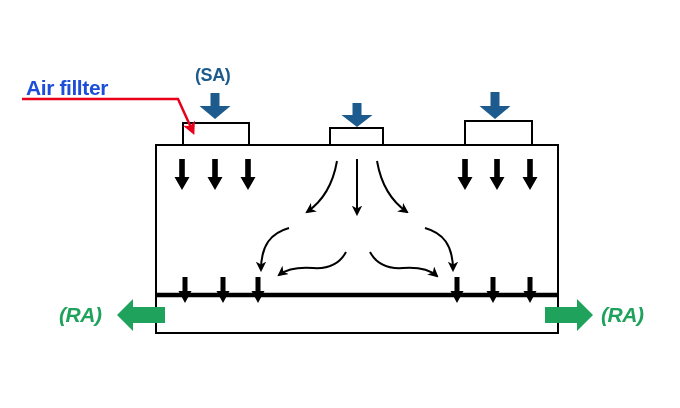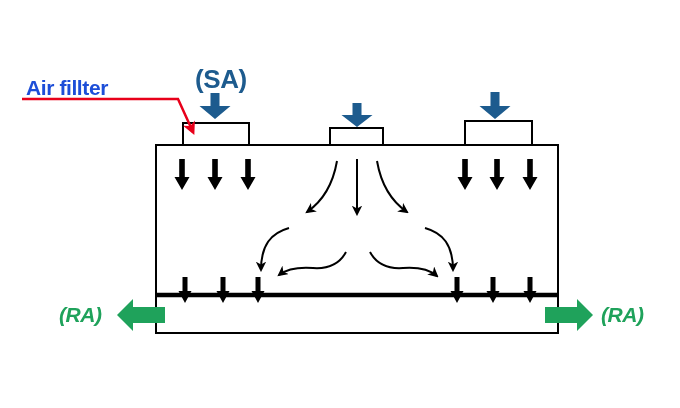--- a/index.html
+++ b/index.html
@@ -13,21 +13,21 @@
   #diagram-svg{position:absolute;left:0;top:0;}
   .lbl{
     position:absolute;
     font-weight:bold;
     line-height:1;
     letter-spacing:-0.4px;
     white-space:nowrap;
     user-select:none;
   }
   .lbl-black{color:#1d4ed8;font-size:21px;}
-  .lbl-blue{color:var(--supply-blue,#1d5b8e);font-size:26px;}
+  .lbl-blue{color:var(--supply-blue,#1d5b8e);font-size:18px;}
   .lbl-green{color:var(--return-green,#1fa25b);font-size:21px;font-style:italic;}
   .blue-fill{fill:var(--supply-blue,#1d5b8e);}
   .green-fill{fill:var(--return-green,#1fa25b);}
   .ink-fill{fill:var(--ink,#000);}
   .ink-stroke{stroke:var(--ink,#000);fill:none;}
   .red-stroke{stroke:var(--leader-red,#e8001a);fill:none;}
 </style>
 </head>
 <body>
 

